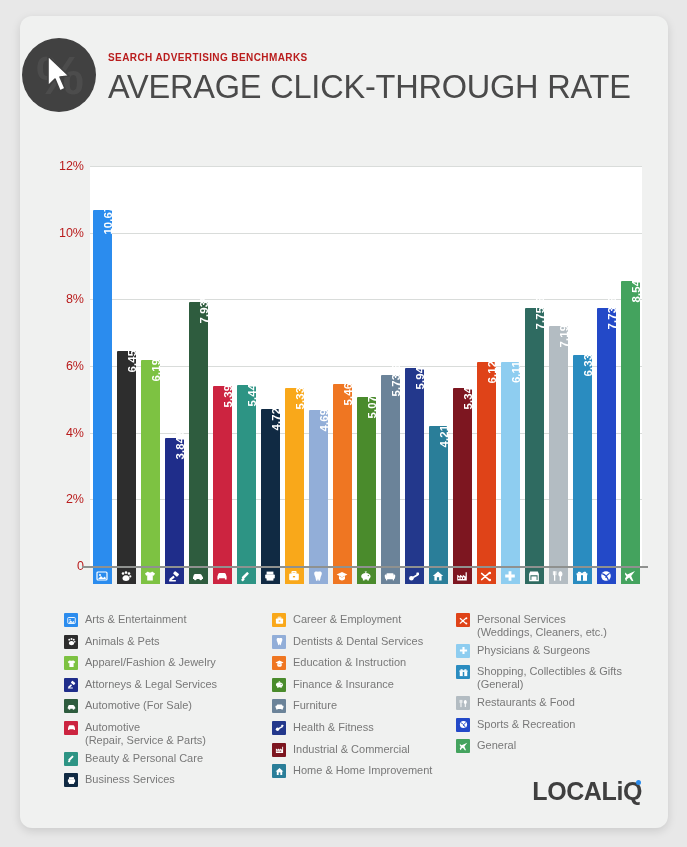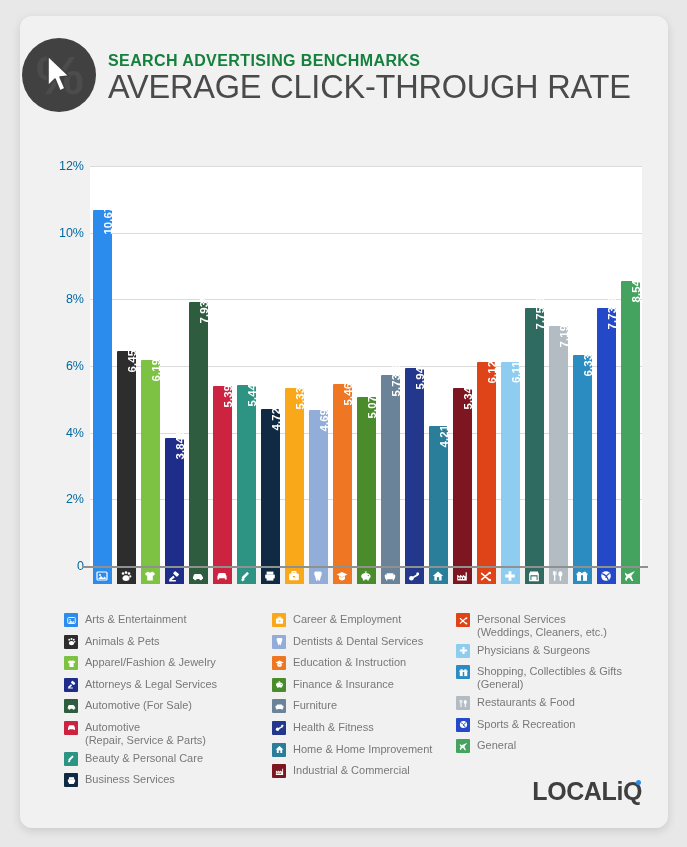--- a/index.html
+++ b/index.html
@@ -37,23 +37,23 @@
     font-size: 54px; font-weight: bold;
     line-height: 74px; text-align: center;
     letter-spacing: -2px;
   }
   #logo-cursor {
     position: absolute; left: 22px; top: 16px;
     width: 30px; height: 40px;
   }
   #head-kicker {
     position: absolute; left: 88px; top: 36px;
-    font-size: 16px; font-weight: bold;
+    font-size: 10px; font-weight: bold;
     letter-spacing: 0.4px;
-    color: #15803d;
+    color: #b91c1c;
   }
   #head-title {
     position: absolute; left: 88px; top: 53px;
     font-size: 32.5px; font-weight: normal;
     letter-spacing: -0.2px;
     color: #4a4a4a;
     white-space: nowrap;
   }
 
   
@@ -67,21 +67,21 @@
     left: 58px; top: 16px;
     width: 552px; height: 400px;
     background: #ffffff;
   }
   .gridline {
     position: absolute; left: 0; width: 100%;
     height: 1px; background: #d9dcda;
   }
   .ytick {
     position: absolute; right: 574px;
-    font-size: 12.5px; color: #0369a1;
+    font-size: 12.5px; color: #b91c1c;
     text-align: right; white-space: nowrap;
     transform: translateY(-50%);
   }
   .bar {
     position: absolute; bottom: 0;
     width: 19px;
     border-radius: 1px 1px 0 0;
   }
   .bar-label {
     position: absolute; top: 5px; left: 50%;
@@ -550,38 +550,38 @@
           <span class="lswatch" style="background: rgb(35, 56, 140);">
             <svg viewBox="0 0 12 12">
               <rect x="4.6" y="5.1" width="6" height="1.8" rx="0.5" fill="#fff" transform="rotate(-30 7.6 6)"></rect>
               <circle cx="3.4" cy="8.3" r="2.3" fill="#fff"></circle>
               <rect x="8.4" y="2.4" width="2.6" height="2.6" rx="0.6" fill="#fff"></rect>
             </svg>
           </span>
           <span class="ltext">Health &amp; Fitness</span>
         </div>
         <div class="litem">
-          <span class="lswatch" style="background: rgb(42, 126, 153);">
-            <svg viewBox="0 0 12 12">
-              <path d="M6 1.4 L11.2 6 L9.6 6 L9.6 10.6 L2.4 10.6 L2.4 6 L0.8 6 Z" fill="#fff"></path>
-              <rect x="4.9" y="7.2" width="2.2" height="3.4" fill="#2a7e99"></rect>
-            </svg>
-          </span>
-          <span class="ltext">Home &amp; Home Improvement</span>
-        </div>
-        <div class="litem">
           <span class="lswatch" style="background: rgb(125, 22, 32);">
             <svg viewBox="0 0 12 12">
               <path d="M1.2 10.6 L1.2 4.8 L4 6.4 L4 4.8 L6.8 6.4 L6.8 4.8 L9.6 6.4 L9.6 2.2 L10.8 2.2 L10.8 10.6 Z" fill="#fff"></path>
               <rect x="2.2" y="7.4" width="1.3" height="1.6" fill="#7d1620"></rect>
               <rect x="4.6" y="7.4" width="1.3" height="1.6" fill="#7d1620"></rect>
               <rect x="7" y="7.4" width="1.3" height="1.6" fill="#7d1620"></rect>
             </svg>
           </span>
           <span class="ltext">Industrial &amp; Commercial</span>
+        </div>
+        <div class="litem">
+          <span class="lswatch" style="background: rgb(42, 126, 153);">
+            <svg viewBox="0 0 12 12">
+              <path d="M6 1.4 L11.2 6 L9.6 6 L9.6 10.6 L2.4 10.6 L2.4 6 L0.8 6 Z" fill="#fff"></path>
+              <rect x="4.9" y="7.2" width="2.2" height="3.4" fill="#2a7e99"></rect>
+            </svg>
+          </span>
+          <span class="ltext">Home &amp; Home Improvement</span>
         </div>
       </div>
     <div class="lcol" id="lcol2">
         <div class="litem">
           <span class="lswatch" style="background: rgb(223, 67, 24);">
             <svg viewBox="0 0 12 12">
               <path d="M1.6 9.6 L8.8 3.4 M1.6 3.4 L8.8 9.6" stroke="#fff" stroke-width="1.5" stroke-linecap="round" fill="none"></path>
               <circle cx="9.8" cy="3" r="1.3" fill="#fff"></circle>
               <circle cx="9.8" cy="10" r="1.3" fill="#fff"></circle>
             </svg>

